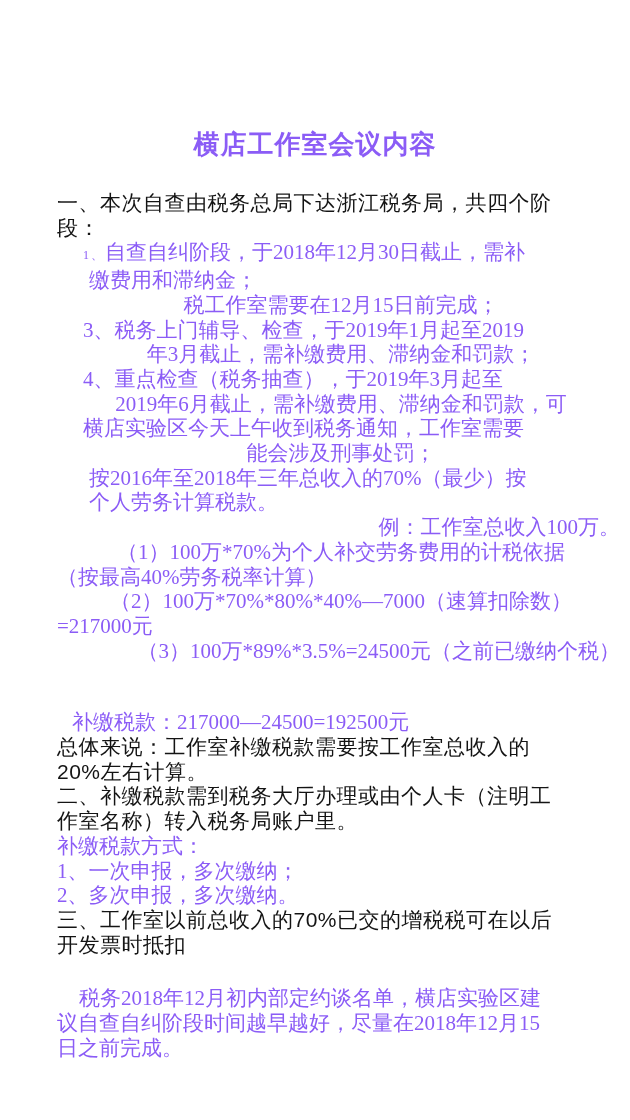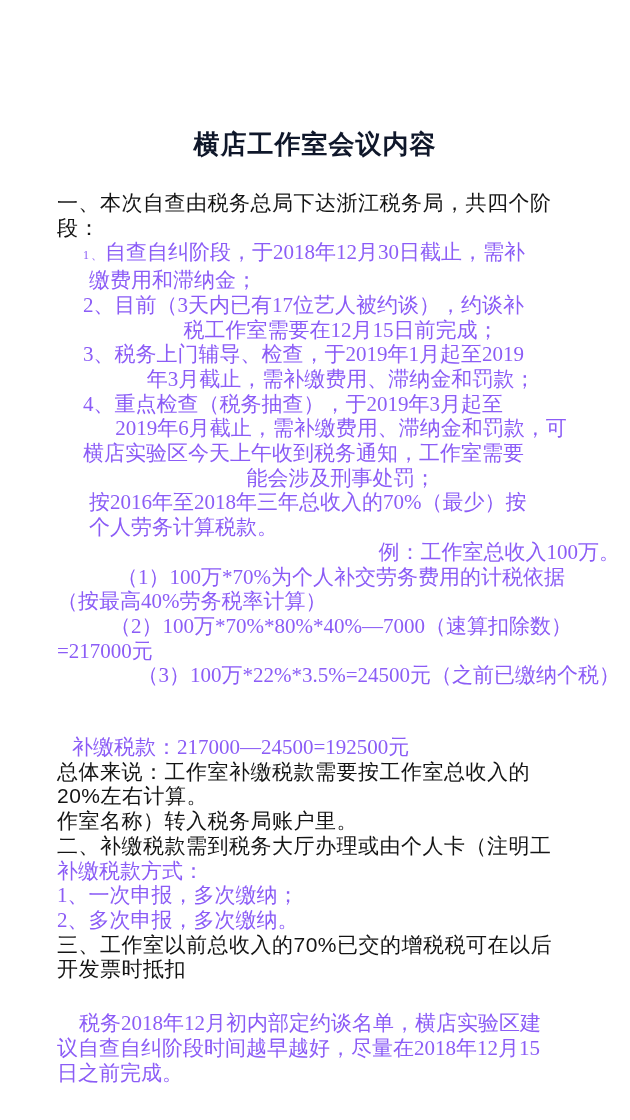--- a/index.html
+++ b/index.html
@@ -24,21 +24,21 @@
   }
   .title {
     margin: 0 0 33px 0;
     width: 630px;
     text-align: center;
     font-family: "Liberation Sans", "DejaVu Sans", sans-serif;
     font-weight: bold;
     font-size: 26px;
     line-height: 28px;
     letter-spacing: 1px;
-    color: #0f172a;
+    color: #8b5cf6;
   }
   .content {
     padding-left: 57px;
     padding-right: 10px;
   }
   .line {
     font-size: 21px;
     line-height: 24.7px;
     white-space: nowrap;
     color: #8b5cf6;
@@ -67,41 +67,40 @@
 </head>
 <body>
 
 <div class="page">
   <h1 class="title">横店工作室会议内容</h1>
   <div class="content">
       <div class="line ind-flush bold">一、本次自查由税务总局下达浙江税务局，共四个阶</div>
       <div class="line ind-flush bold">段：</div>
       <div class="line ind-list"><span class="small-marker">1、</span>自查自纠阶段，于2018年12月30日截止，需补</div>
       <div class="line ind-hang">缴费用和滞纳金；</div>
-      <div class="line ind-list">2、目前（3天内已有17位艺人被约谈），约谈补</div>
       <div class="line ind-cont">税工作室需要在12月15日前完成；</div>
       <div class="line ind-list">3、税务上门辅导、检查，于2019年1月起至2019</div>
       <div class="line ind-cont">年3月截止，需补缴费用、滞纳金和罚款；</div>
       <div class="line ind-list">4、重点检查（税务抽查），于2019年3月起至</div>
       <div class="line ind-cont">2019年6月截止，需补缴费用、滞纳金和罚款，可</div>
       <div class="line ind-list">横店实验区今天上午收到税务通知，工作室需要</div>
       <div class="line ind-cont">能会涉及刑事处罚；</div>
       <div class="line ind-hang">按2016年至2018年三年总收入的70%（最少）按</div>
       <div class="line ind-hang">个人劳务计算税款。</div>
       <div class="line ind-ex">例：工作室总收入100万。</div>
       <div class="line ind-cont">（1）100万*70%为个人补交劳务费用的计税依据</div>
       <div class="line ind-flush">（按最高40%劳务税率计算）</div>
       <div class="line ind-cont">（2）100万*70%*80%*40%—7000（速算扣除数）</div>
       <div class="line ind-flush">=217000元</div>
-      <div class="line ind-ex">（3）100万*22%*3.5%=24500元（之前已缴纳个税）</div>
+      <div class="line ind-ex">（3）100万*89%*3.5%=24500元（之前已缴纳个税）</div>
       <div class="line ind-pay">补缴税款：217000—24500=192500元</div>
       <div class="line ind-flush bold">总体来说：工作室补缴税款需要按工作室总收入的</div>
       <div class="line ind-flush bold">20%左右计算。</div>
+      <div class="line ind-flush bold">二、补缴税款需到税务大厅办理或由个人卡（注明工</div>
       <div class="line ind-flush bold">作室名称）转入税务局账户里。</div>
-      <div class="line ind-flush bold">二、补缴税款需到税务大厅办理或由个人卡（注明工</div>
       <div class="line ind-flush">补缴税款方式：</div>
       <div class="line ind-flush">1、一次申报，多次缴纳；</div>
       <div class="line ind-flush">2、多次申报，多次缴纳。</div>
       <div class="line ind-flush bold">三、工作室以前总收入的70%已交的增税税可在以后</div>
       <div class="line ind-flush bold">开发票时抵扣</div>
       <div class="line ind-para gap-before">税务2018年12月初内部定约谈名单，横店实验区建</div>
       <div class="line ind-flush">议自查自纠阶段时间越早越好，尽量在2018年12月15</div>
       <div class="line ind-flush">日之前完成。</div>
     </div>
 </div>

